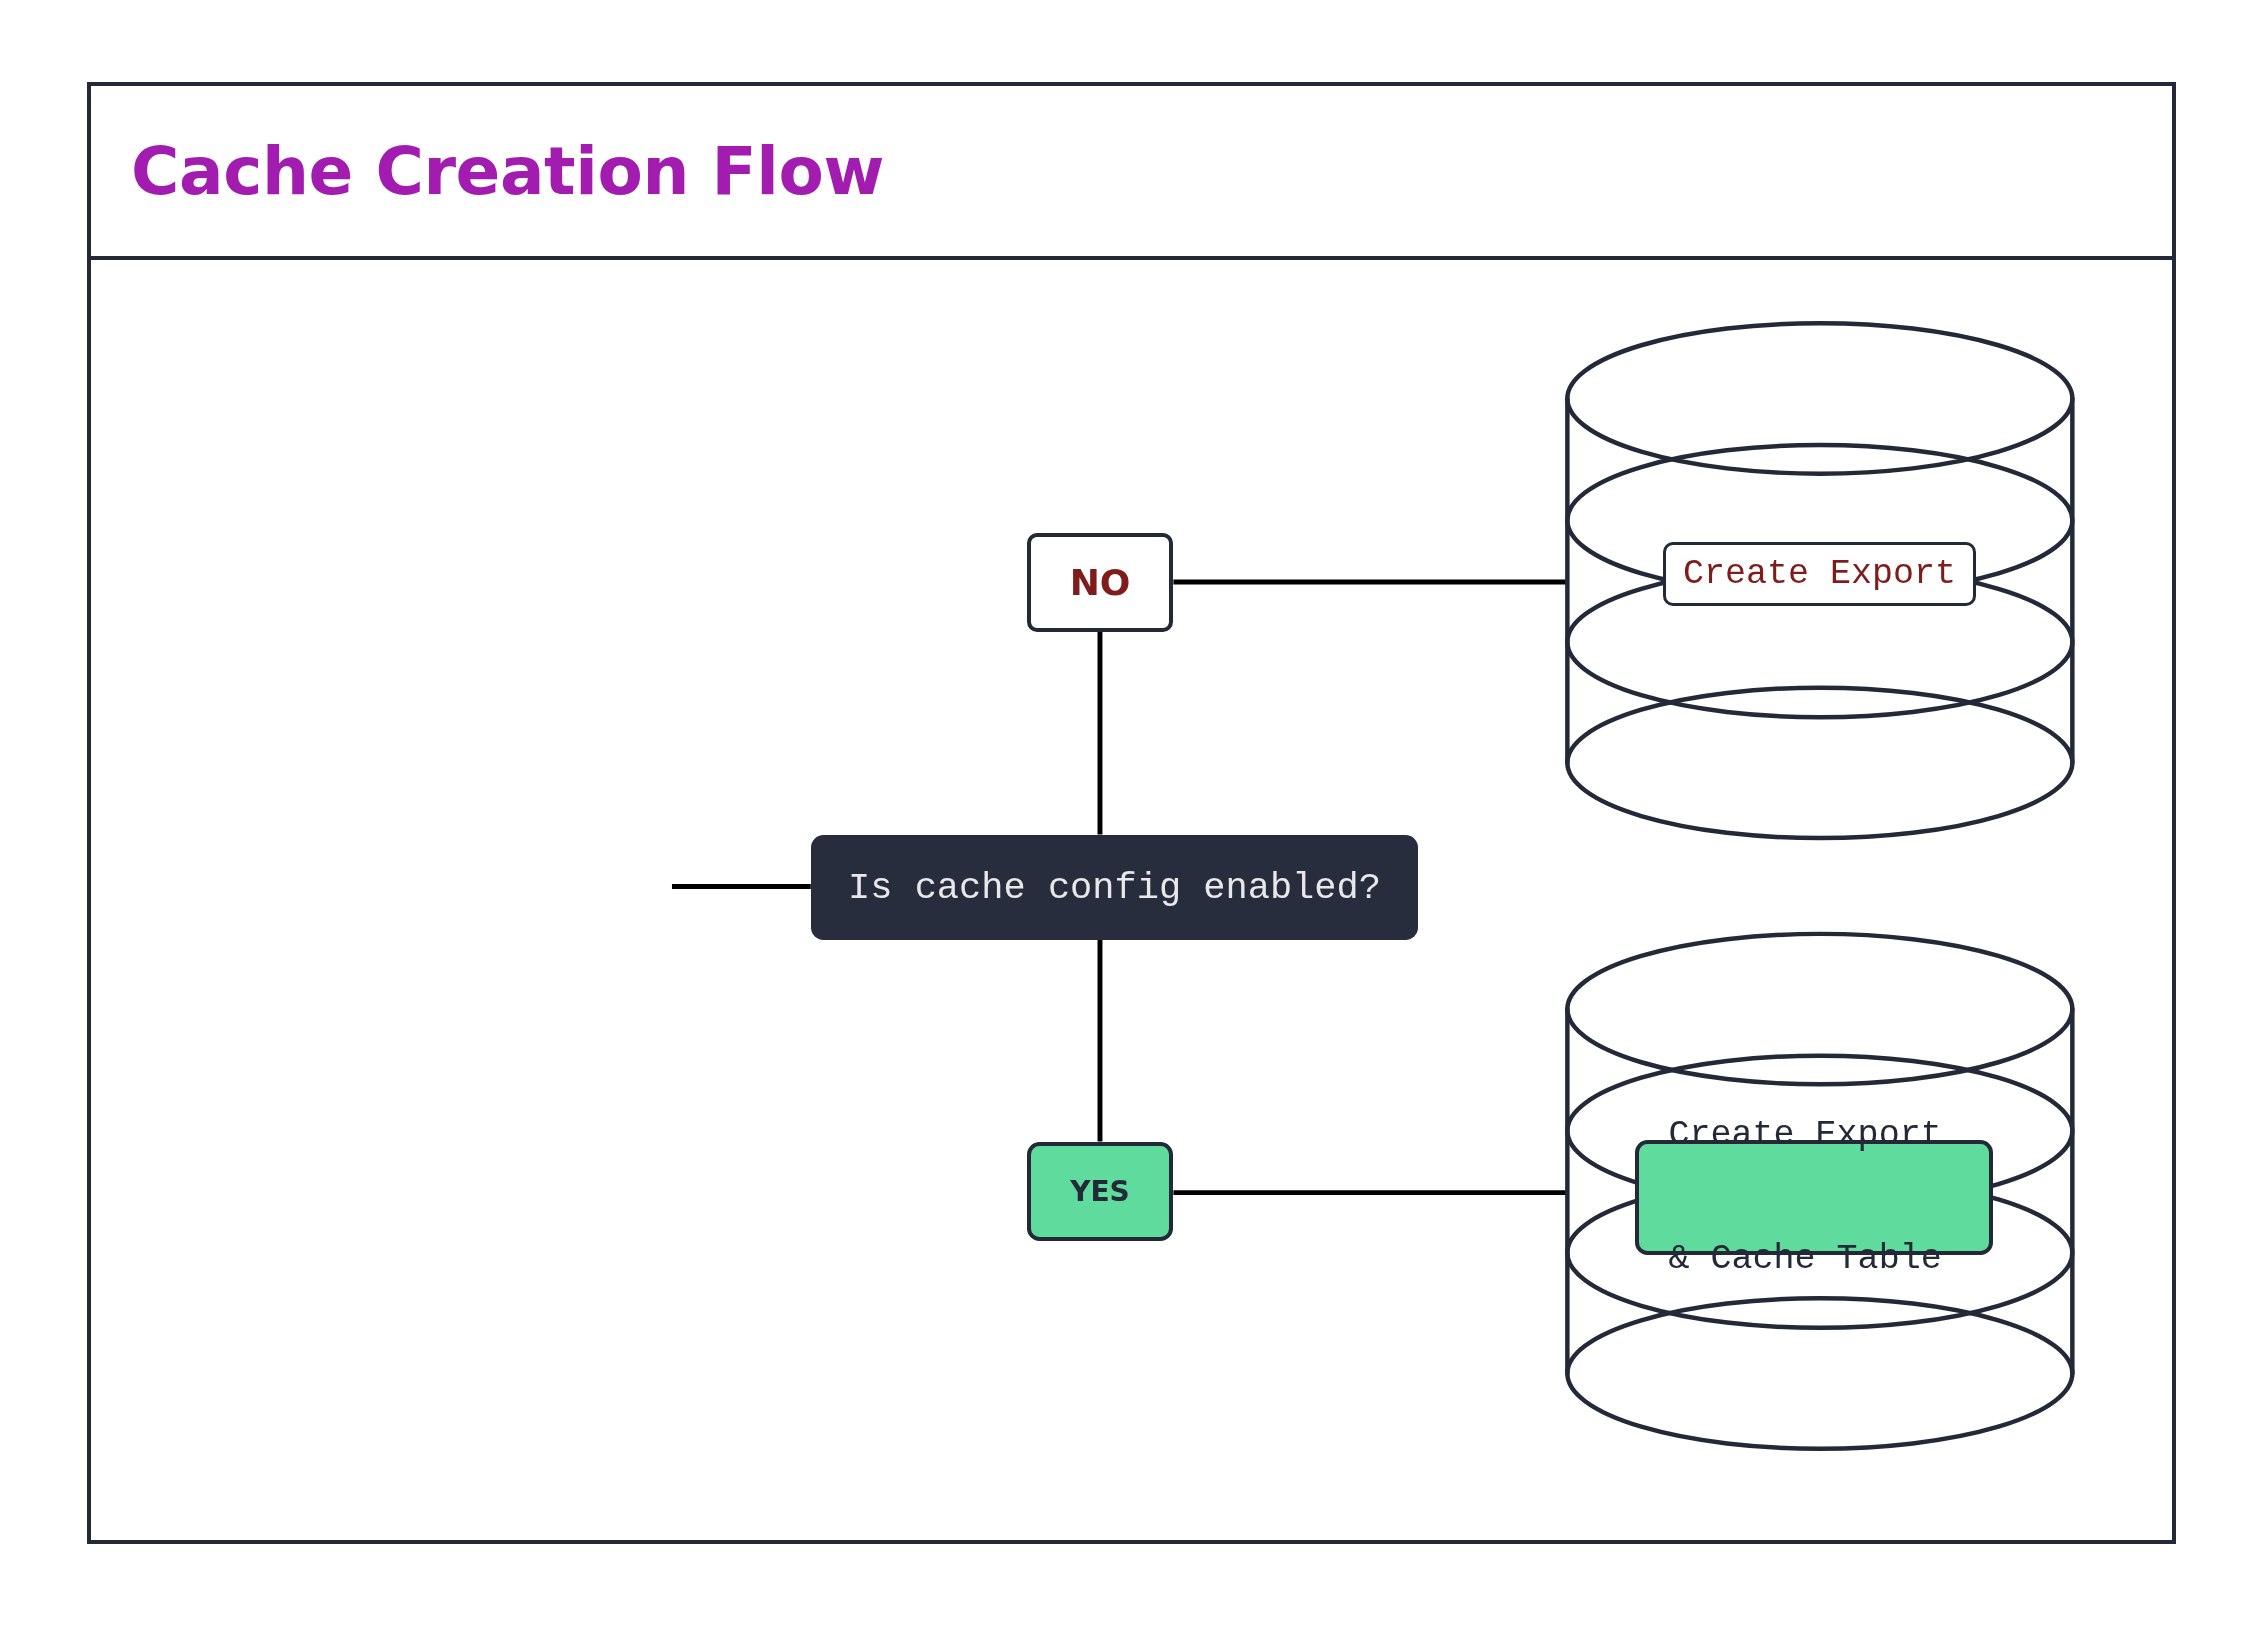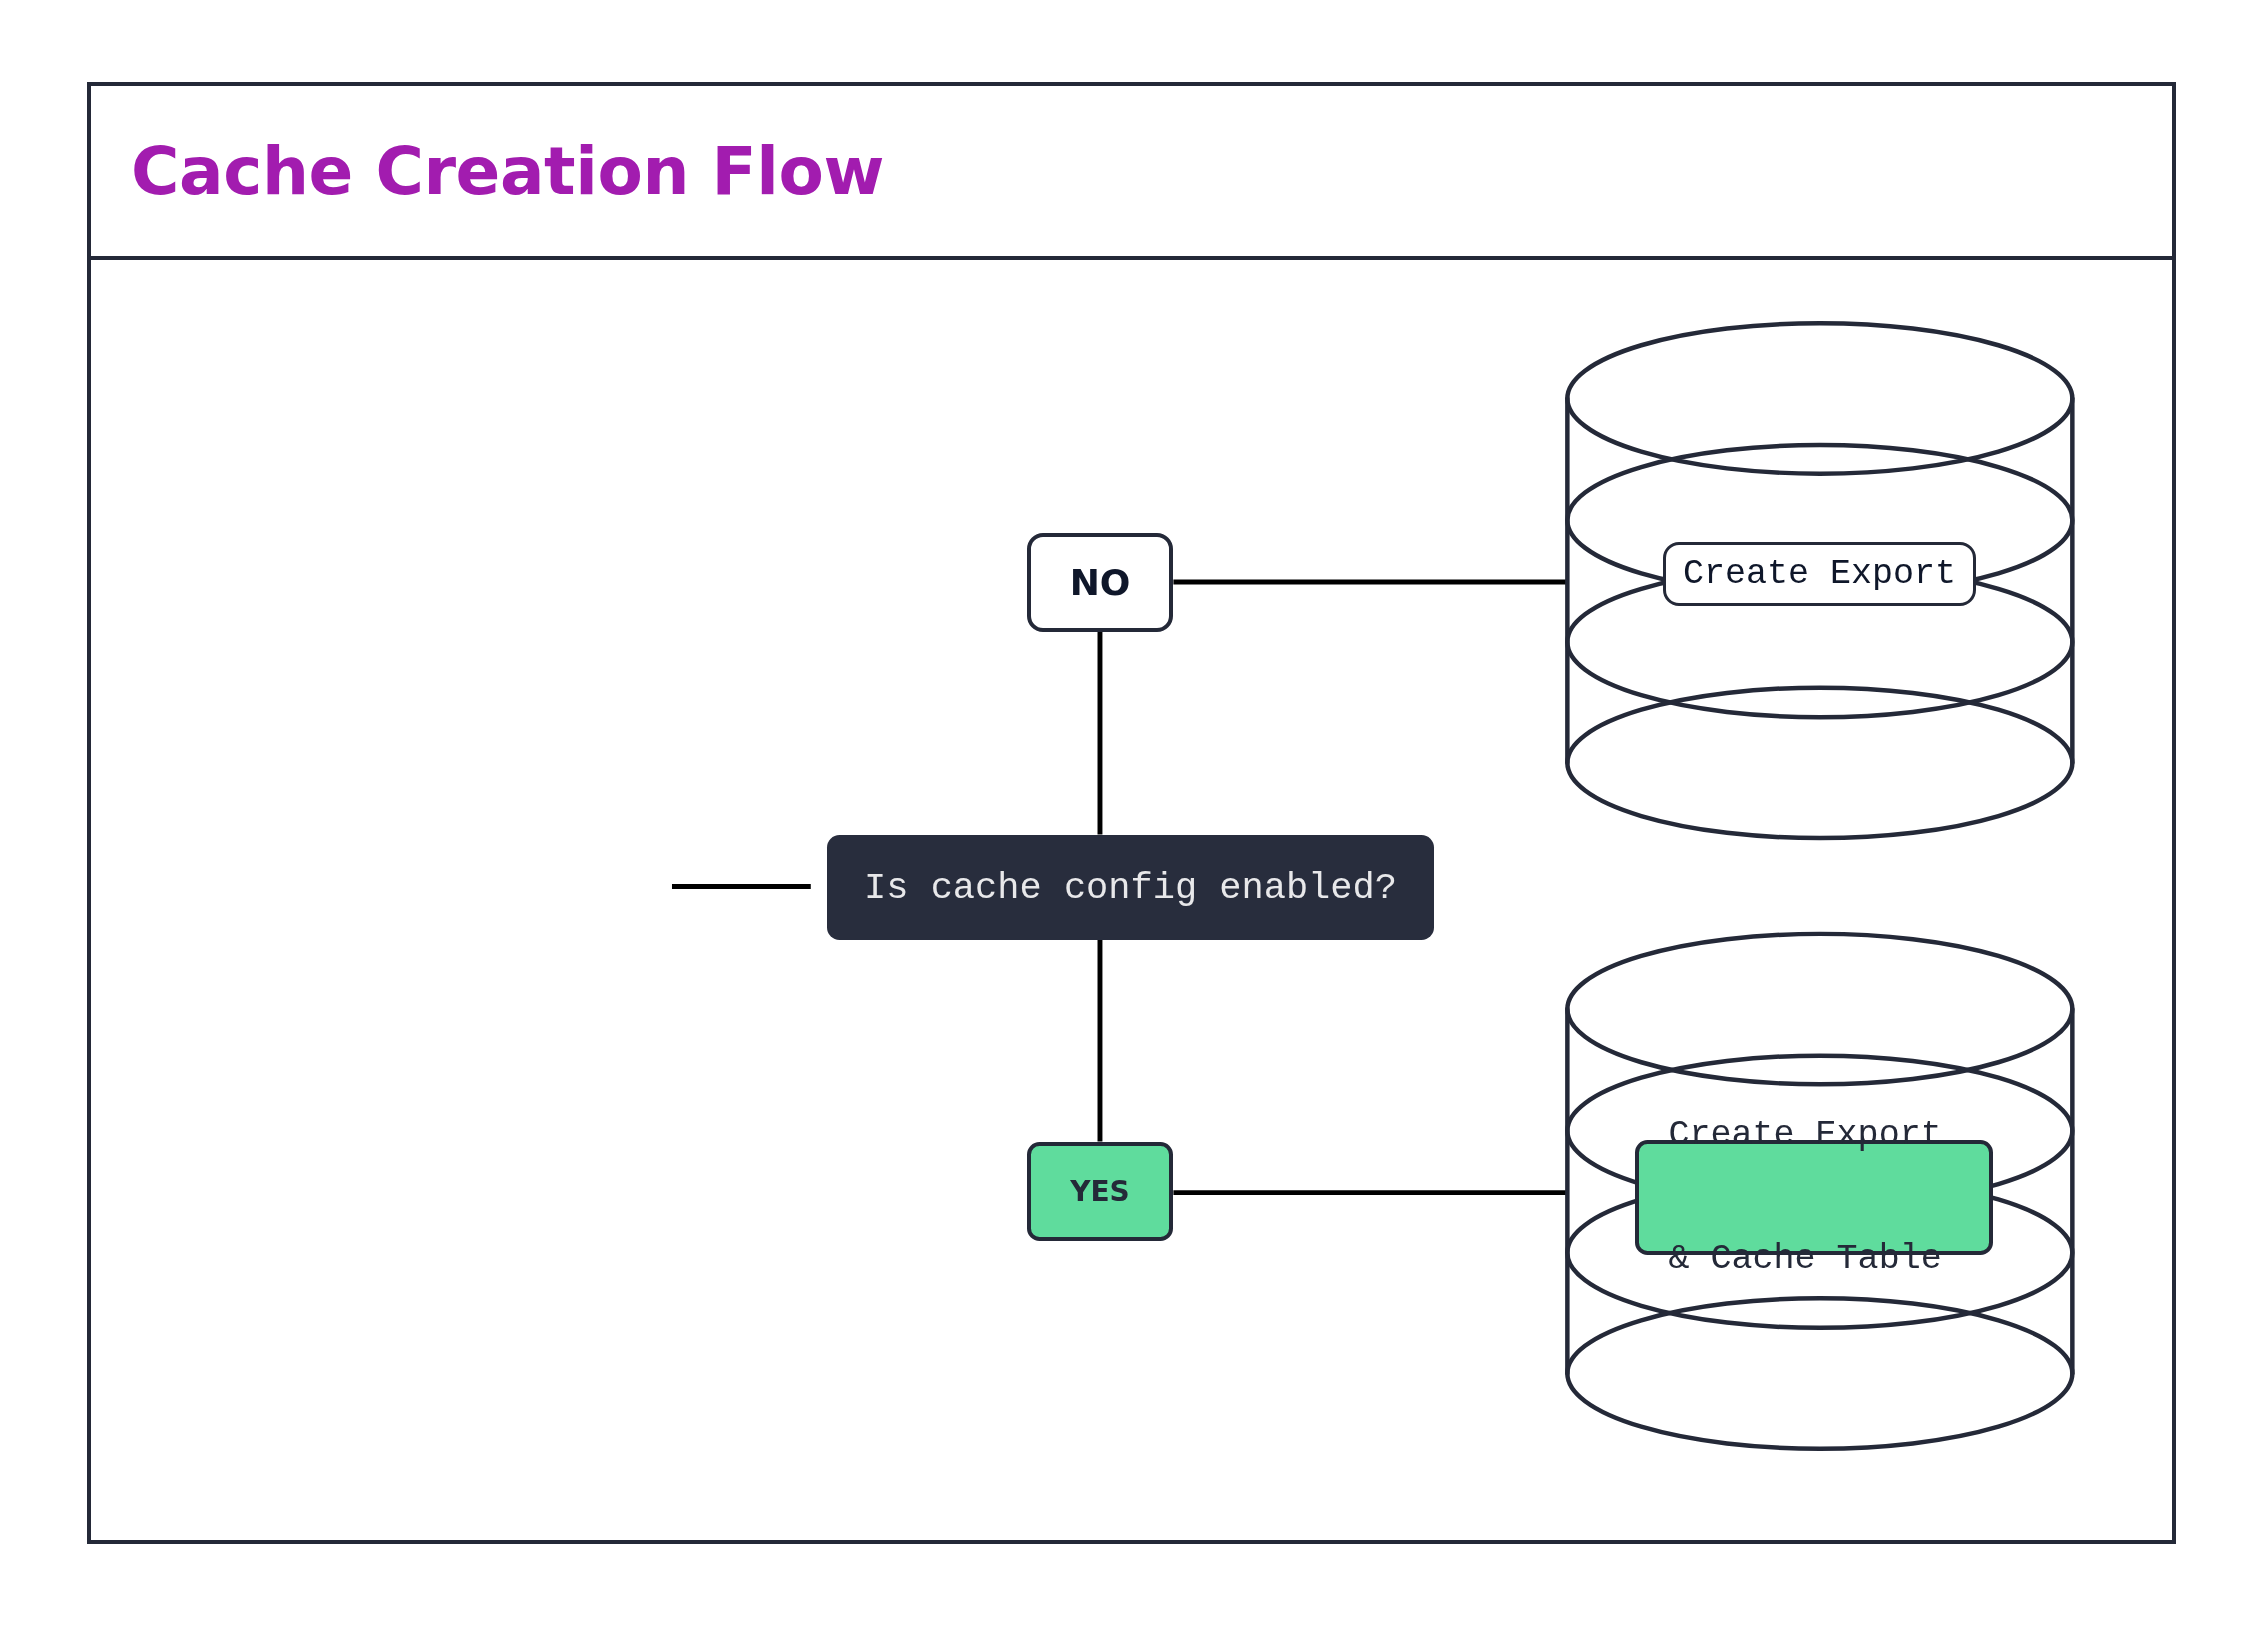--- a/index.html
+++ b/index.html
@@ -94,36 +94,36 @@
   }
   .node-dark {
     background: #282D3D;
     border: none;
     border-radius: 12.5px;
     color: #E8E8EA;
   }
   .node-white {
     background: #ffffff;
     border: 4.5px solid #242938;
-    border-radius: 16px;
-    color: #0f172a;
+    border-radius: 10px;
+    color: #7f1d1d;
   }
   .node-label-sans {
     font-family: "DejaVu Sans", "Liberation Sans", sans-serif;
     font-weight: 600;
   }
 
   
   #node-run-saved-query {
     left: 282px; top: 835px; width: 390px; height: 105px;
     font-size: 36px; justify-content: center;
   }
   #node-decision {
     left: 811px; top: 835px; width: 607px; height: 105px;
-    font-size: 37px; justify-content: center; margin-left: 16px;
+    font-size: 37px; justify-content: center;
   }
   #node-no {
     left: 1027px; top: 533px; width: 146px; height: 99px;
     font-size: 36px; justify-content: center;
   }
   #node-yes {
     left: 1027px; top: 1142px; width: 146px; height: 99px;
     font-size: 28px; justify-content: center;
   }
   #node-create-export {

